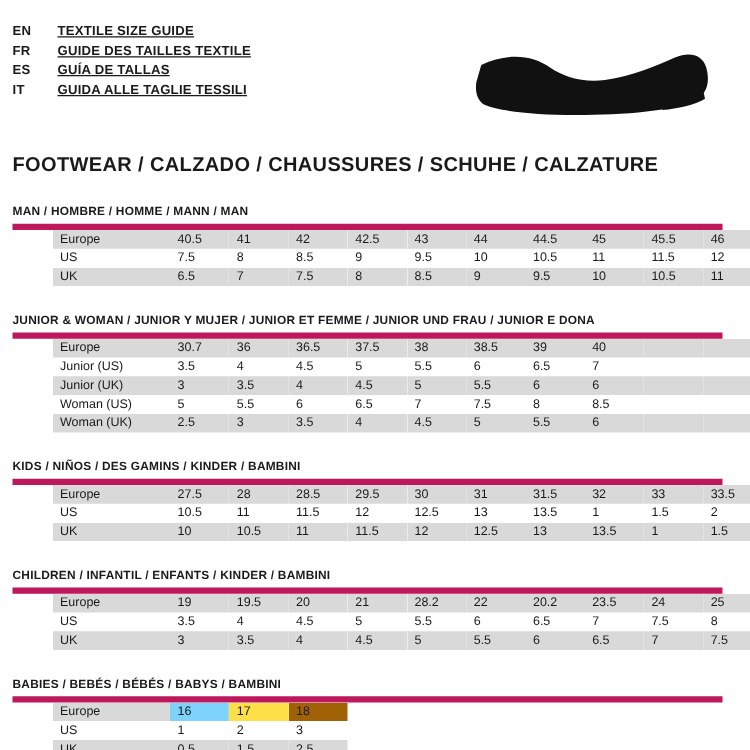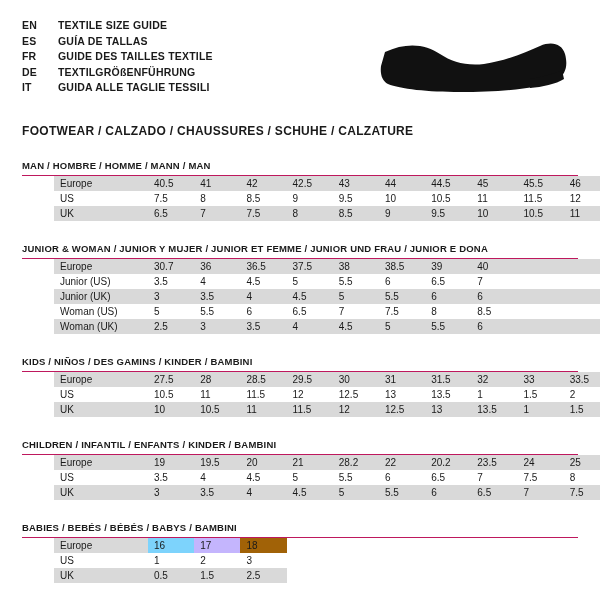--- a/index.html
+++ b/index.html
@@ -12,21 +12,21 @@
     background: #ffffff;
     font-family: "Liberation Sans", sans-serif;
     color: #1a1a1a;
     overflow: hidden;
   }
   .page {
     position: relative;
     width: 600px;
     height: 540px;
     box-sizing: border-box;
-    padding: 18px 22px 0 22px;
+    padding: 18px 22px 0 10px;
   }
 
   
   .header {
     position: relative;
     height: 86px;
   }
   .lang-table {
     border-collapse: collapse;
     font-size: 10.5px;
@@ -38,47 +38,48 @@
     white-space: nowrap;
   }
   .lang-code {
     width: 36px;
     font-weight: bold;
     letter-spacing: 0.2px;
   }
   .lang-title {
     font-weight: bold;
     letter-spacing: 0.2px;
+    text-decoration: underline;
   }
 
   .shoe-art {
     position: absolute;
     right: 8px;
     top: 14px;
     width: 190px;
     height: 72px;
   }
 
   .section-head {
-    font-size: 12px;
+    font-size: 16px;
     font-weight: bold;
     letter-spacing: 0.3px;
     margin-top: 20px;
   }
 
   
   .block {
     margin-top: 22px;
   }
   .block-title {
     font-size: 9.5px;
     font-weight: bold;
     letter-spacing: 0.2px;
     padding-bottom: 4px;
-    border-bottom: 1px solid #be185d;
+    border-bottom: 5px solid #be185d;
     margin-bottom: 0;
   }
   table.sizes {
     border-collapse: collapse;
     width: 100%;
     table-layout: fixed;
     font-size: 10px;
     margin-left: 32px;
   }
   table.sizes td {
@@ -104,30 +105,26 @@
 <div class="page">
 
   <div class="header">
     <table class="lang-table">
       <tbody>
         <tr>
           <td class="lang-code">EN</td>
           <td class="lang-title">TEXTILE SIZE GUIDE</td>
         </tr>
         <tr>
+          <td class="lang-code">FR</td>
+          <td class="lang-title">GUIDE DES TAILLES TEXTILE</td>
+        </tr>
+        <tr>
           <td class="lang-code">ES</td>
           <td class="lang-title">GUÍA DE TALLAS</td>
-        </tr>
-        <tr>
-          <td class="lang-code">FR</td>
-          <td class="lang-title">GUIDE DES TAILLES TEXTILE</td>
-        </tr>
-        <tr>
-          <td class="lang-code">DE</td>
-          <td class="lang-title">TEXTILGRÖßENFÜHRUNG</td>
         </tr>
         <tr>
           <td class="lang-code">IT</td>
           <td class="lang-title">GUIDA ALLE TAGLIE TESSILI</td>
         </tr>
       </tbody>
     </table>
 
     <div class="shoe-art">
       <svg viewBox="0 0 190 72" width="190" height="72" aria-hidden="true">
@@ -353,21 +350,21 @@
     </table>
   </div>
 
   <div class="block small-block">
     <div class="block-title">BABIES / BEBÉS / BÉBÉS / BABYS / BAMBINI</div>
     <table class="sizes">
       <tbody>
         <tr>
           <td class="label" style="background:#d9d9d9">Europe</td>
           <td style="background:#7dd3fc">16</td>
-          <td style="background:#c4b5fd">17</td>
+          <td style="background:#fde047">17</td>
           <td style="background:#a16207">18</td>
           <td></td>
           <td></td>
           <td></td>
           <td></td>
           <td></td>
           <td></td>
           <td></td>
         </tr>
         <tr>

